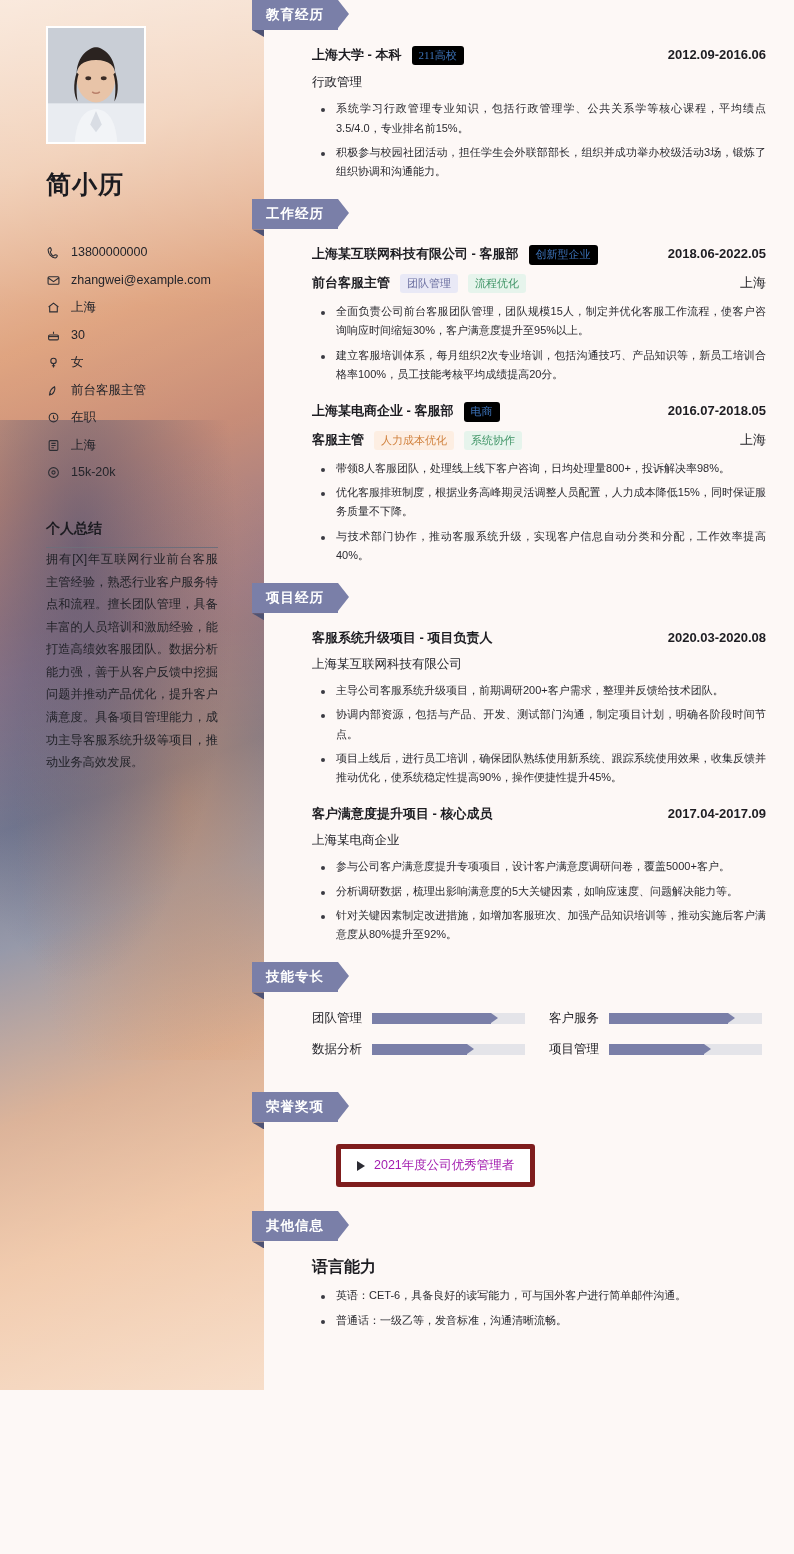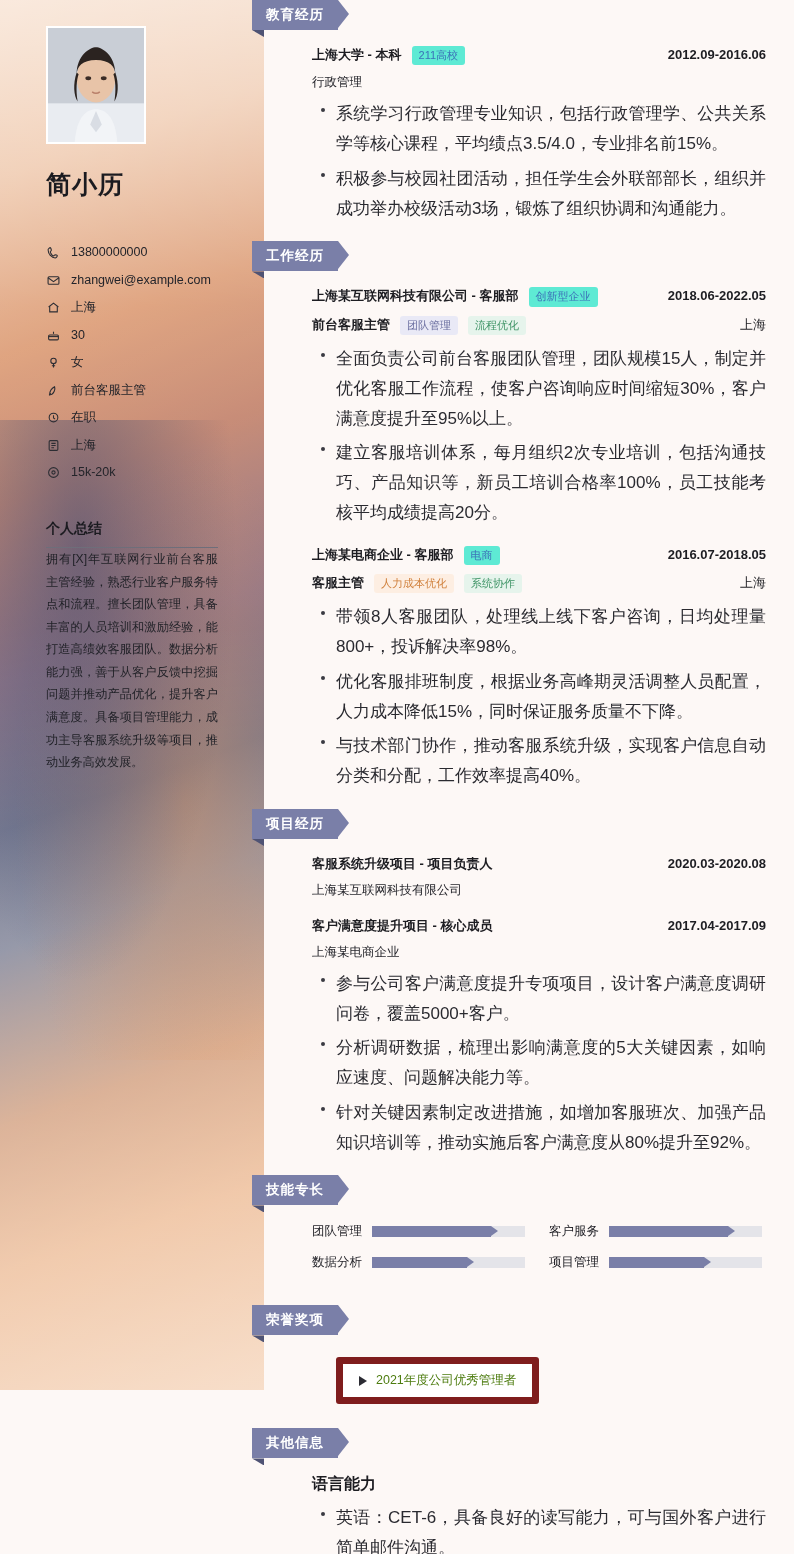--- a/index.html
+++ b/index.html
@@ -152,35 +152,35 @@
     white-space: nowrap;
   }
   .entry-right.plain { font-weight: normal; }
   .tag {
     font-size: 11px;
     padding: 2px 7px;
     border-radius: 3px;
     line-height: 1.4;
     white-space: nowrap;
   }
-  .tag-blue { background: #5eead4; color: #3c72b8; }
+  .tag-blue { background: #000000; color: #3c72b8; font-family: Liberation Serif, serif; }
   .tag-purple { background: #e9e9f6; color: #6b6fa0; }
   .tag-orange { background: #fdeee2; color: #d0803c; }
   .tag-green { background: #e6f4ec; color: #3f9466; }
   .subline {
     font-size: 12.5px;
     color: #26262c;
     margin-bottom: 8px;
     font-family: Liberation Mono, monospace;
   }
   ul.bullets { list-style: none; margin: 0 0 0 6px; }
   ul.bullets li {
     position: relative;
     padding-left: 18px;
-    font-size: 17px;
+    font-size: 11px;
     line-height: 1.75;
     color: #2a2a30;
     margin-bottom: 5px;
     text-align: justify;
   }
   ul.bullets li:before {
     content: "";
     position: absolute;
     left: 3px; top: 9px;
     width: 4px; height: 4px;
@@ -224,25 +224,25 @@
     border-left: 7px solid #7a7fa8;
     border-top: 5.5px solid transparent;
     border-bottom: 5.5px solid transparent;
   }
   
   .honor-wrap { padding: 22px 0 6px 72px; }
   .honor-chip {
     display: inline-flex;
     align-items: center;
     gap: 9px;
-    border: 7px solid #7f1d1d;
+    border: 5px solid #7f1d1d;
     border-radius: 3px;
     padding: 8px 16px;
     font-size: 12.5px;
-    color: #4d7c0f;
+    color: #a21caf;
     background: #fff;
   }
   .honor-chip .tri {
     width: 0; height: 0;
     border-left: 8px solid #2b2b33;
     border-top: 5px solid transparent;
     border-bottom: 5px solid transparent;
   }
   .other-title {
     font-size: 16px;
@@ -453,20 +453,25 @@
       <div class="sec-body">
 
         <div class="entry">
           <div class="entry-row">
             <div class="entry-left">
               <span class="entry-title">客服系统升级项目 - 项目负责人</span>
             </div>
             <div class="entry-right">2020.03-2020.08</div>
           </div>
           <div class="subline">上海某互联网科技有限公司</div>
+          <ul class="bullets">
+            <li>主导公司客服系统升级项目，前期调研200+客户需求，整理并反馈给技术团队。</li>
+            <li>协调内部资源，包括与产品、开发、测试部门沟通，制定项目计划，明确各阶段时间节点。</li>
+            <li>项目上线后，进行员工培训，确保团队熟练使用新系统、跟踪系统使用效果，收集反馈并推动优化，使系统稳定性提高90%，操作便捷性提升45%。</li>
+          </ul>
         </div>
 
         <div class="entry">
           <div class="entry-row">
             <div class="entry-left">
               <span class="entry-title">客户满意度提升项目 - 核心成员</span>
             </div>
             <div class="entry-right">2017.04-2017.09</div>
           </div>
           <div class="subline">上海某电商企业</div>

